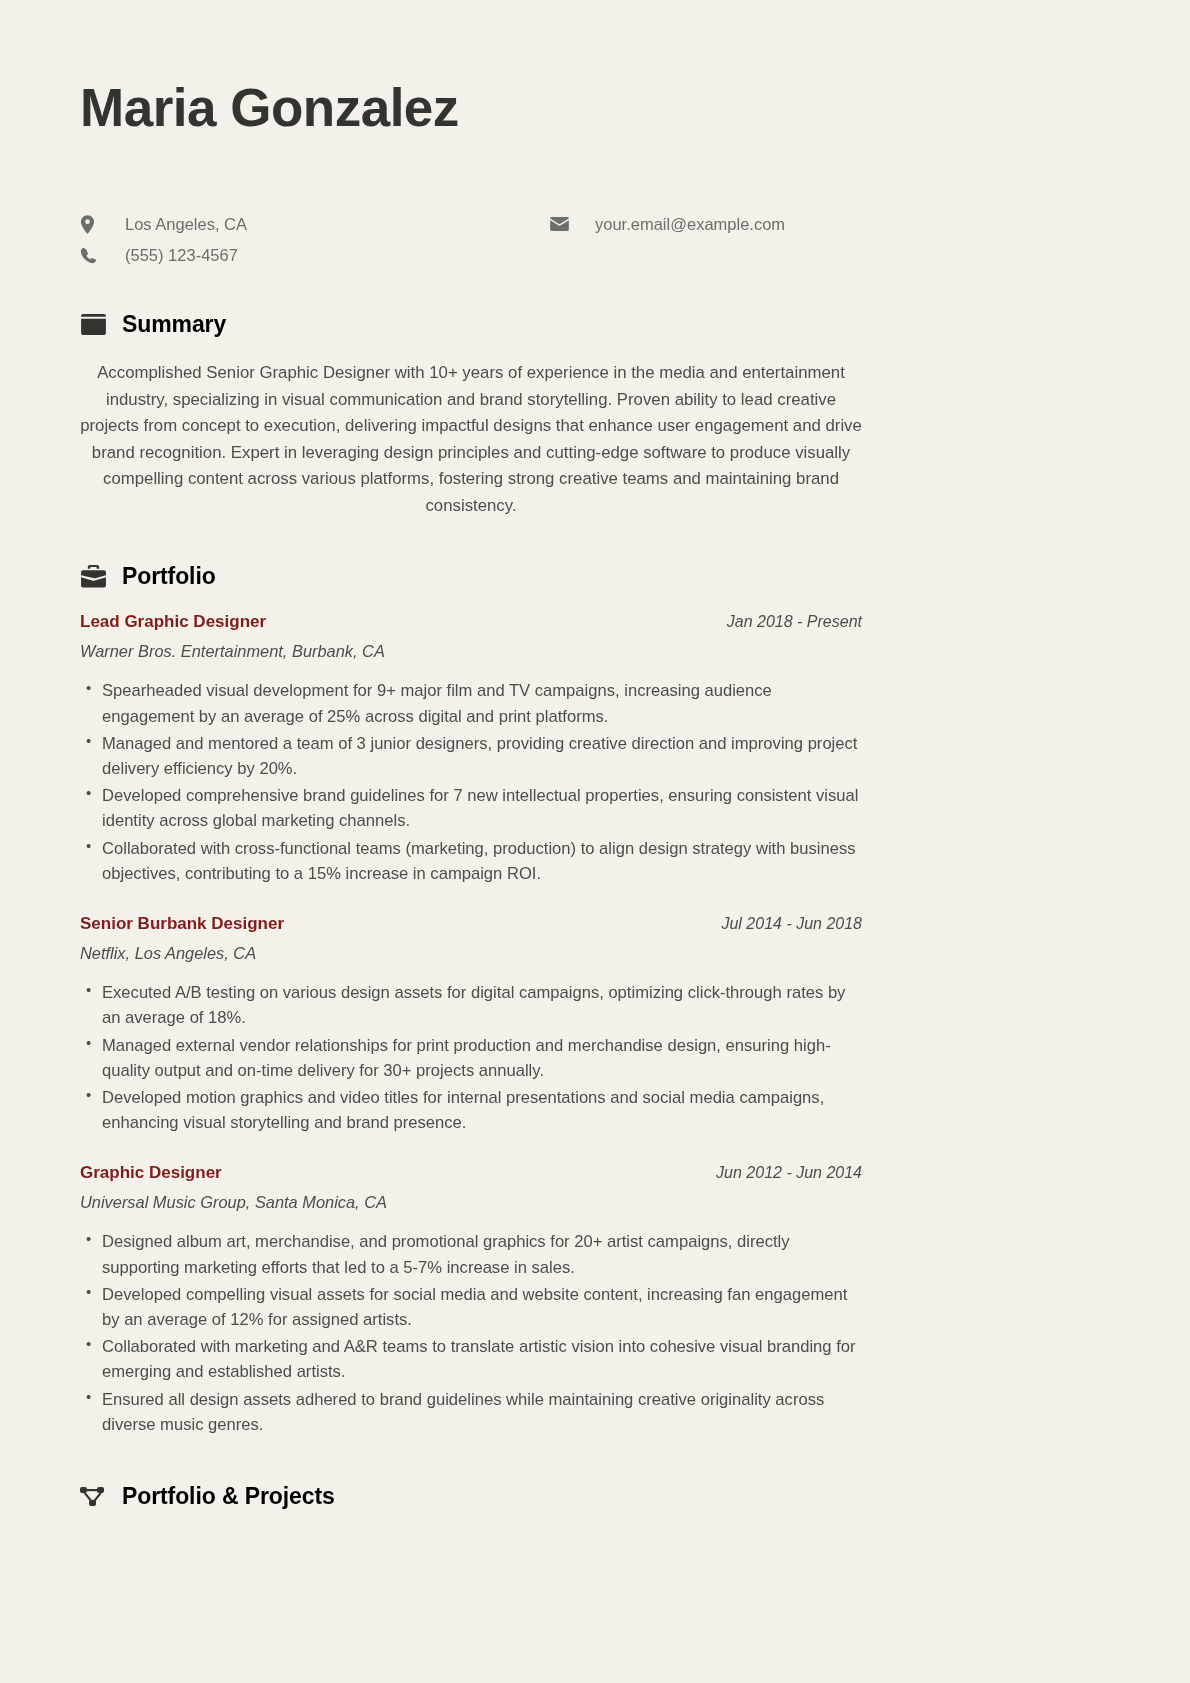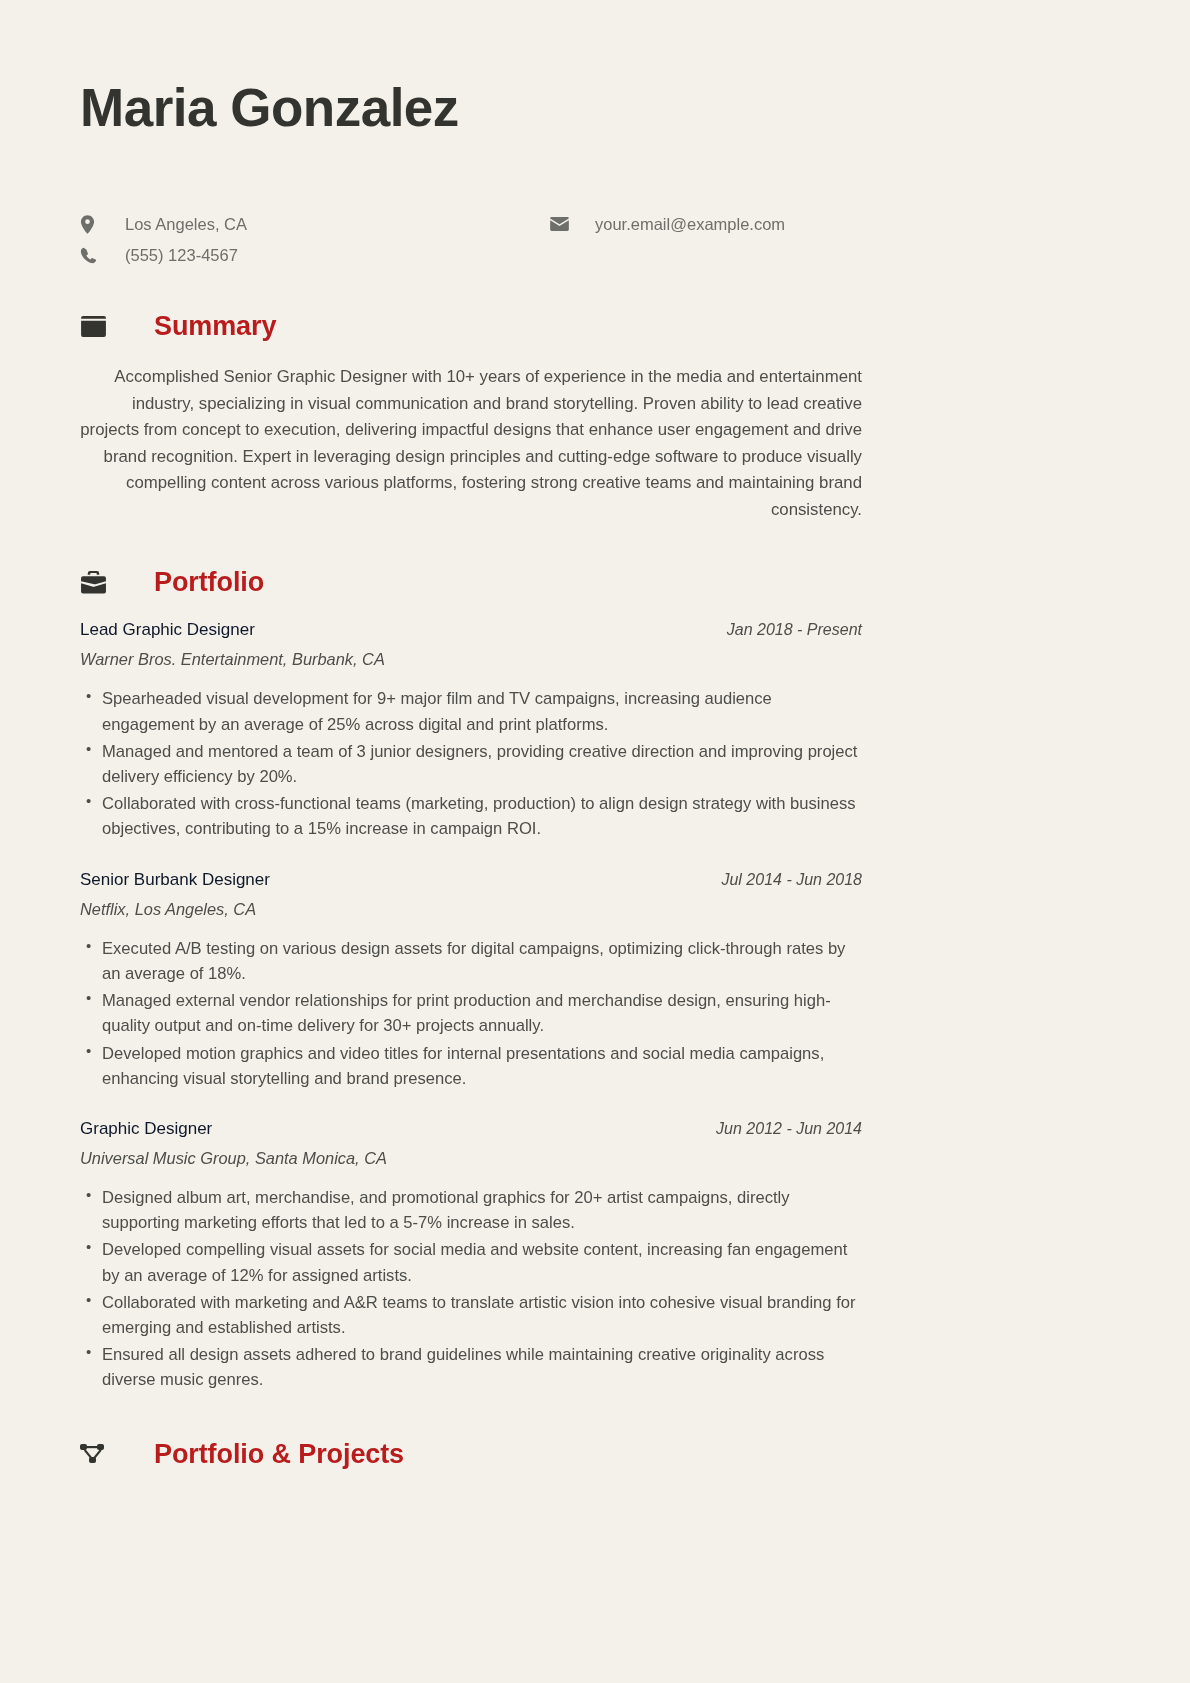--- a/index.html
+++ b/index.html
@@ -77,49 +77,48 @@
     align-items: center;
     gap: 16px;
     margin-bottom: 22px;
   }
   .section-head .sec-ic {
     width: 26px; height: 26px;
     display: flex; align-items: center; justify-content: center;
   }
   .section-head .sec-ic svg { fill: #33332f; display: block; }
   .section-title {
-    font-size: 27px;
+    font-size: 23px;
     font-weight: 700;
-    color: #b91c1c;
+    color: #000000;
     letter-spacing: -0.1px;
-    margin-left: 32px;
   }
 
   
   .summary-text {
     font-size: 16.8px;
     line-height: 1.58;
     color: #4d4d4a;
     max-width: 960px;
-    text-align: right;
+    text-align: center;
   }
 
   
   .job { margin-bottom: 28px; }
   .job:last-child { margin-bottom: 0; }
 
   .job-top {
     display: flex;
     justify-content: space-between;
     align-items: baseline;
   }
   .job-title {
     font-size: 17px;
-    font-weight: 400;
-    color: #0f172a;
+    font-weight: 700;
+    color: #7f1d1d;
   }
   .job-dates {
     font-size: 16px;
     font-style: italic;
     color: #4d4d4a;
     white-space: nowrap;
   }
   .job-company {
     font-size: 16.4px;
     font-style: italic;
@@ -220,20 +219,21 @@
 
     <div class="job">
       <div class="job-top">
         <span class="job-title">Lead Graphic Designer</span>
         <span class="job-dates">Jan 2018 - Present</span>
       </div>
       <div class="job-company">Warner Bros. Entertainment, Burbank, CA</div>
       <ul class="bullets">
         <li>Spearheaded visual development for 9+ major film and TV campaigns, increasing audience engagement by an average of 25% across digital and print platforms.</li>
         <li>Managed and mentored a team of 3 junior designers, providing creative direction and improving project delivery efficiency by 20%.</li>
+        <li>Developed comprehensive brand guidelines for 7 new intellectual properties, ensuring consistent visual identity across global marketing channels.</li>
         <li>Collaborated with cross-functional teams (marketing, production) to align design strategy with business objectives, contributing to a 15% increase in campaign ROI.</li>
       </ul>
     </div>
 
     <div class="job">
       <div class="job-top">
         <span class="job-title">Senior Burbank Designer</span>
         <span class="job-dates">Jul 2014 - Jun 2018</span>
       </div>
       <div class="job-company">Netflix, Los Angeles, CA</div>

